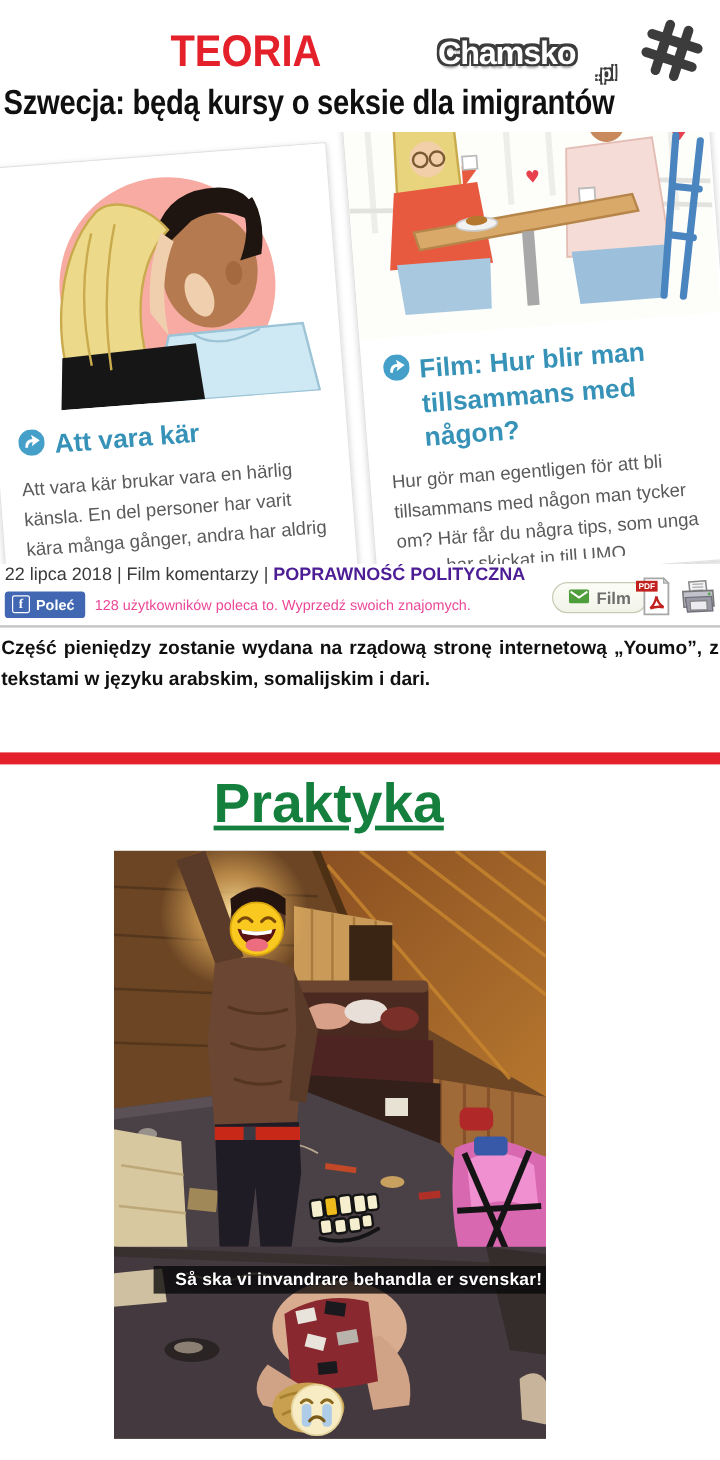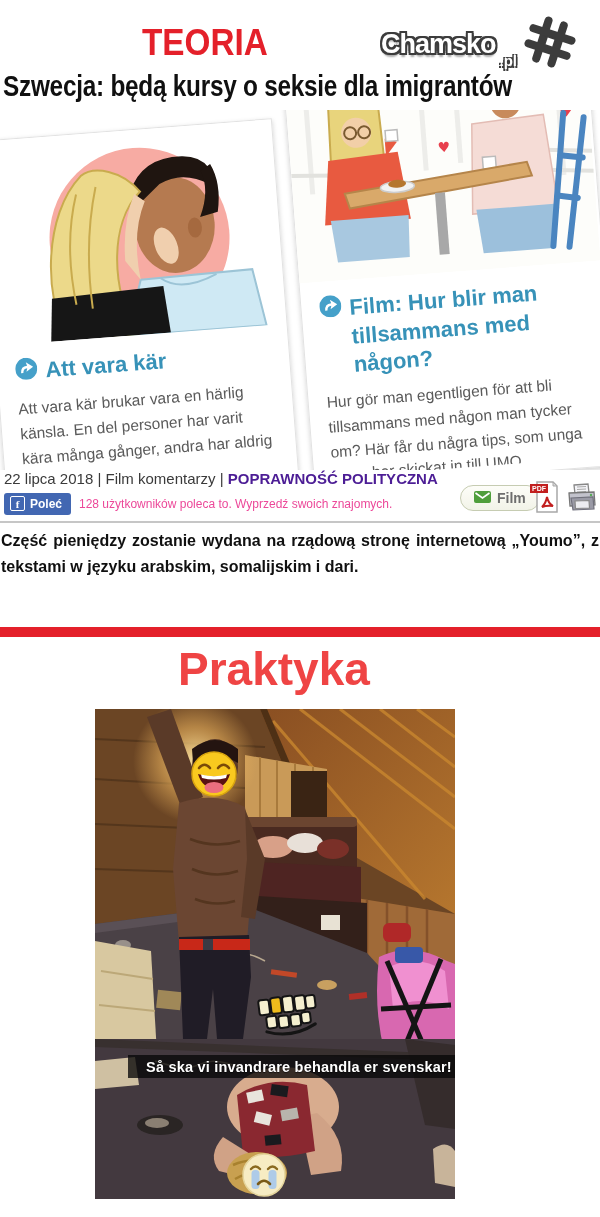--- a/index.html
+++ b/index.html
@@ -6,21 +6,21 @@
     font-family:"Liberation Sans",sans-serif;overflow:hidden;position:relative;}
   .abs{position:absolute;}
 
   
   .teoria{top:22px;left:142px;font-size:37px;font-weight:bold;color:#e4202a;
     letter-spacing:0px;transform:scaleX(.9);transform-origin:left;}
   .headline{top:70px;left:3px;font-size:29px;font-weight:bold;color:#101010;
     transform:scaleX(.84);transform-origin:left;white-space:nowrap;letter-spacing:-.3px;}
 
   
-  .logo{top:16px;right:24px;display:flex;align-items:center;gap:5px;}
+  .logo{top:16px;right:14px;display:flex;align-items:center;gap:18px;}
   .logo-text{font-size:27px;font-weight:bold;color:#fff;letter-spacing:-1px;
     text-shadow:-2px -2px 0 #3c3c3c,2px -2px 0 #3c3c3c,-2px 2px 0 #3c3c3c,2px 2px 0 #3c3c3c,
       -2px 0 0 #3c3c3c,2px 0 0 #3c3c3c,0 -2px 0 #3c3c3c,0 2px 0 #3c3c3c,0 4px 2px rgba(0,0,0,.35);}
   .logo-tld{font-size:15px;font-weight:bold;color:#fff;align-self:flex-end;margin:0 2px 3px -1px;
     text-shadow:-1.5px -1.5px 0 #3c3c3c,1.5px -1.5px 0 #3c3c3c,-1.5px 1.5px 0 #3c3c3c,1.5px 1.5px 0 #3c3c3c;}
 
   
   .cards-clip{top:110px;left:0;width:600px;height:360px;overflow:hidden;}
   .cards-rot{position:absolute;top:6px;left:-8px;width:632px;display:flex;gap:14px;
     transform:rotate(-4.4deg);}
@@ -52,21 +52,21 @@
   .print-ic{top:483px;left:566px;cursor:pointer;}
 
   .divider{top:521px;left:0;width:600px;height:2px;background:#c6c6c6;}
 
   
   .article{top:528px;left:0;width:598px;padding:0 1px;}
   .article p{margin:0 0 11px 0;font-size:16px;font-weight:bold;color:#101010;
     line-height:1.62;text-align:justify;}
 
   .redbar{top:627px;left:0;width:600px;height:10px;background:#e4202a;}
-  .praktyka{top:642px;left:178px;font-size:46px;font-weight:bold;color:#ef4444;}
+  .praktyka{top:642px;left:178px;font-size:46px;font-weight:bold;color:#15803d;text-decoration:underline;}
 
   
   .photo{top:709px;left:95px;width:360px;height:490px;background:#4a3a28;overflow:hidden;}
   .photo svg.scene{position:absolute;top:0;left:0;}
   .caption-bar{position:absolute;top:346px;left:13px;width:342px;height:23px;
     background:rgba(8,8,8,.78);color:#fff;font-size:14.5px;font-weight:bold;
     display:flex;align-items:center;justify-content:center;letter-spacing:.2px;
     text-shadow:0 1px 1px rgba(0,0,0,.6);white-space:nowrap;margin-left:20px;}
   .emoji{position:absolute;}
 </style>

